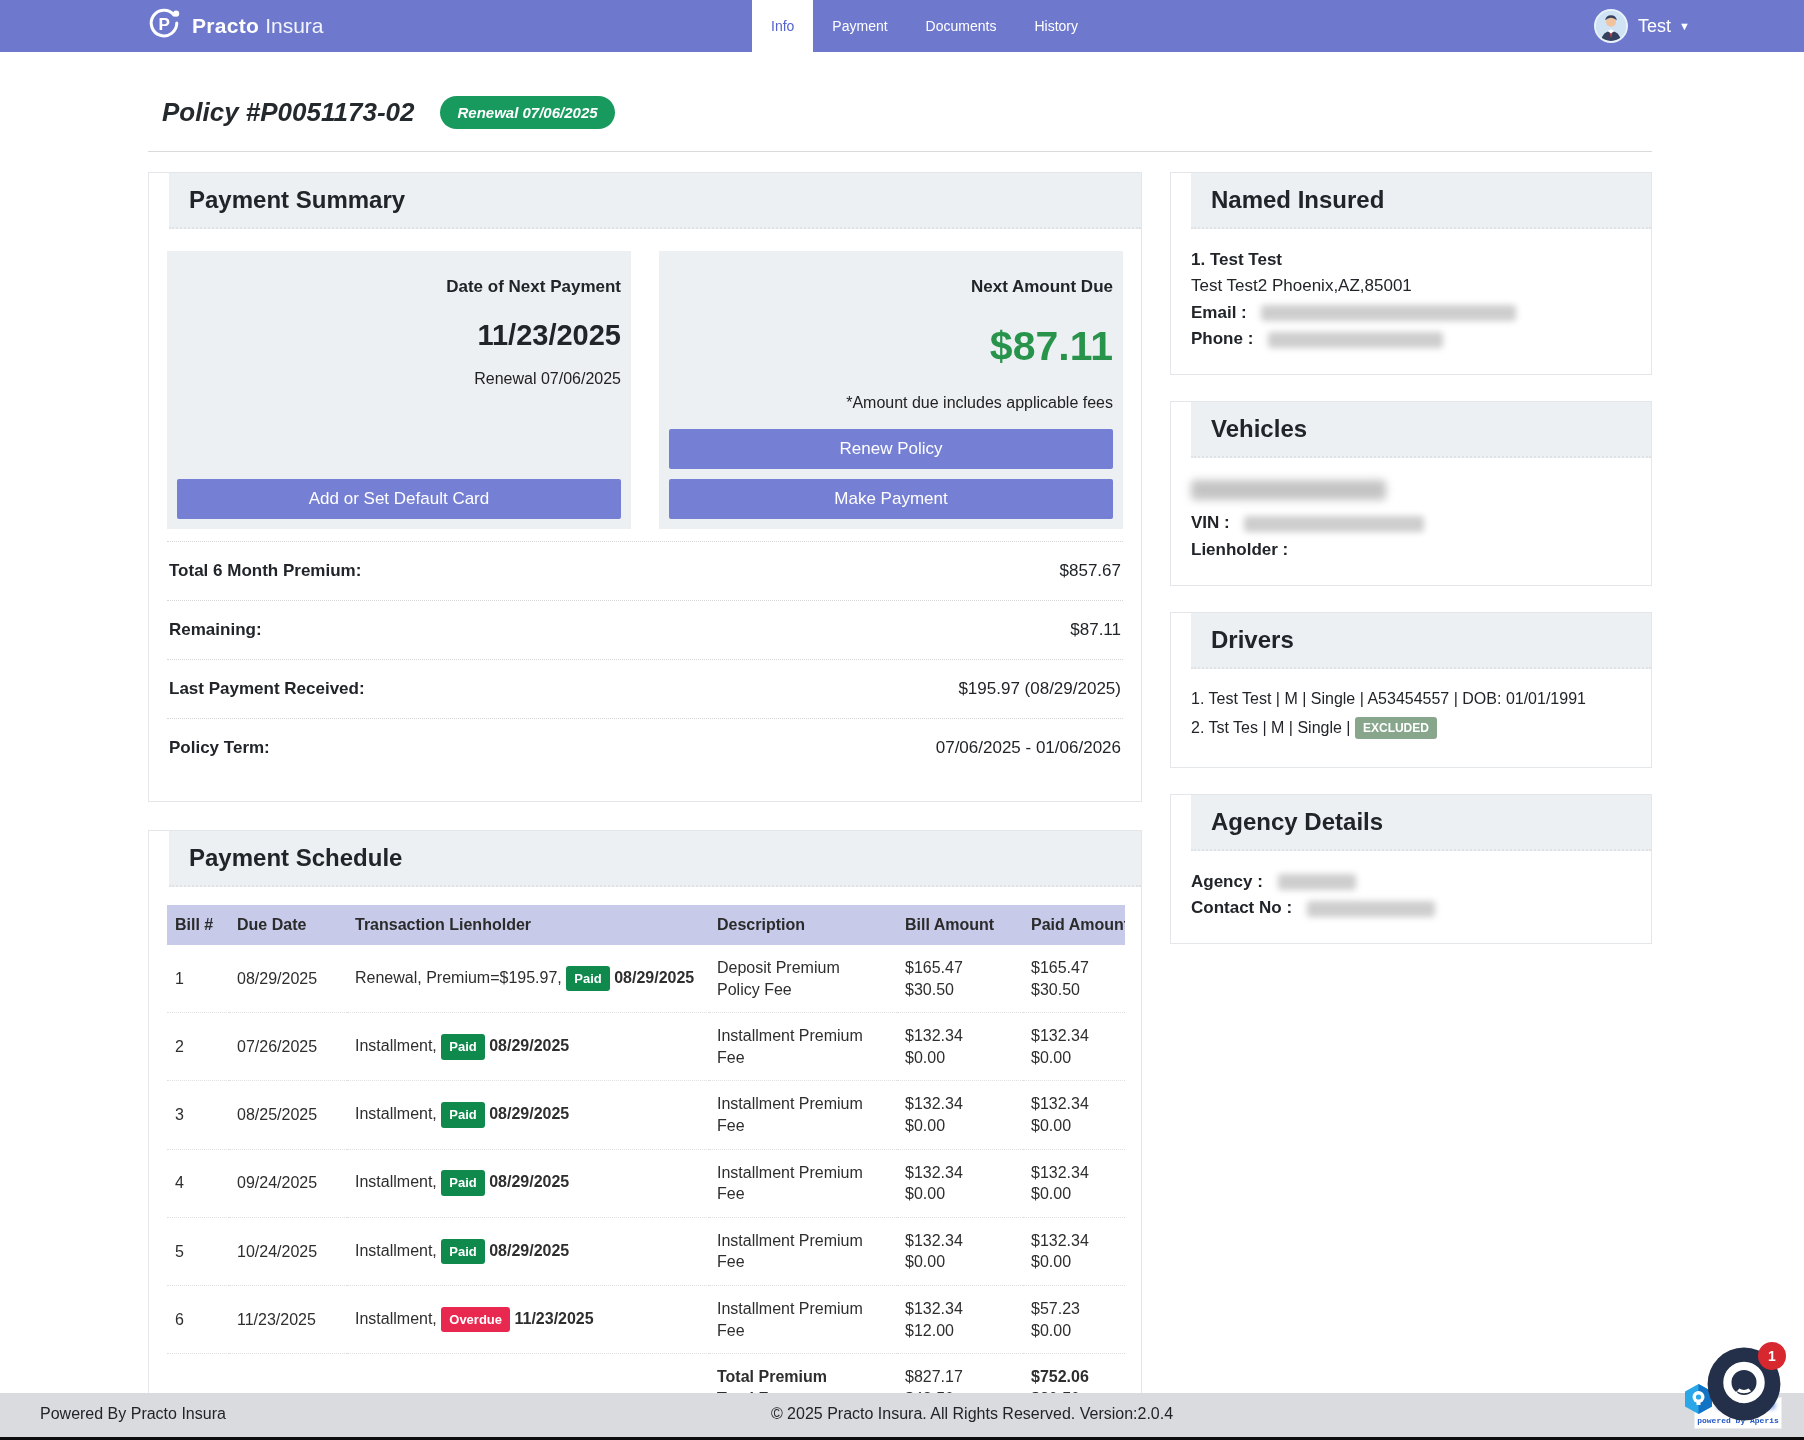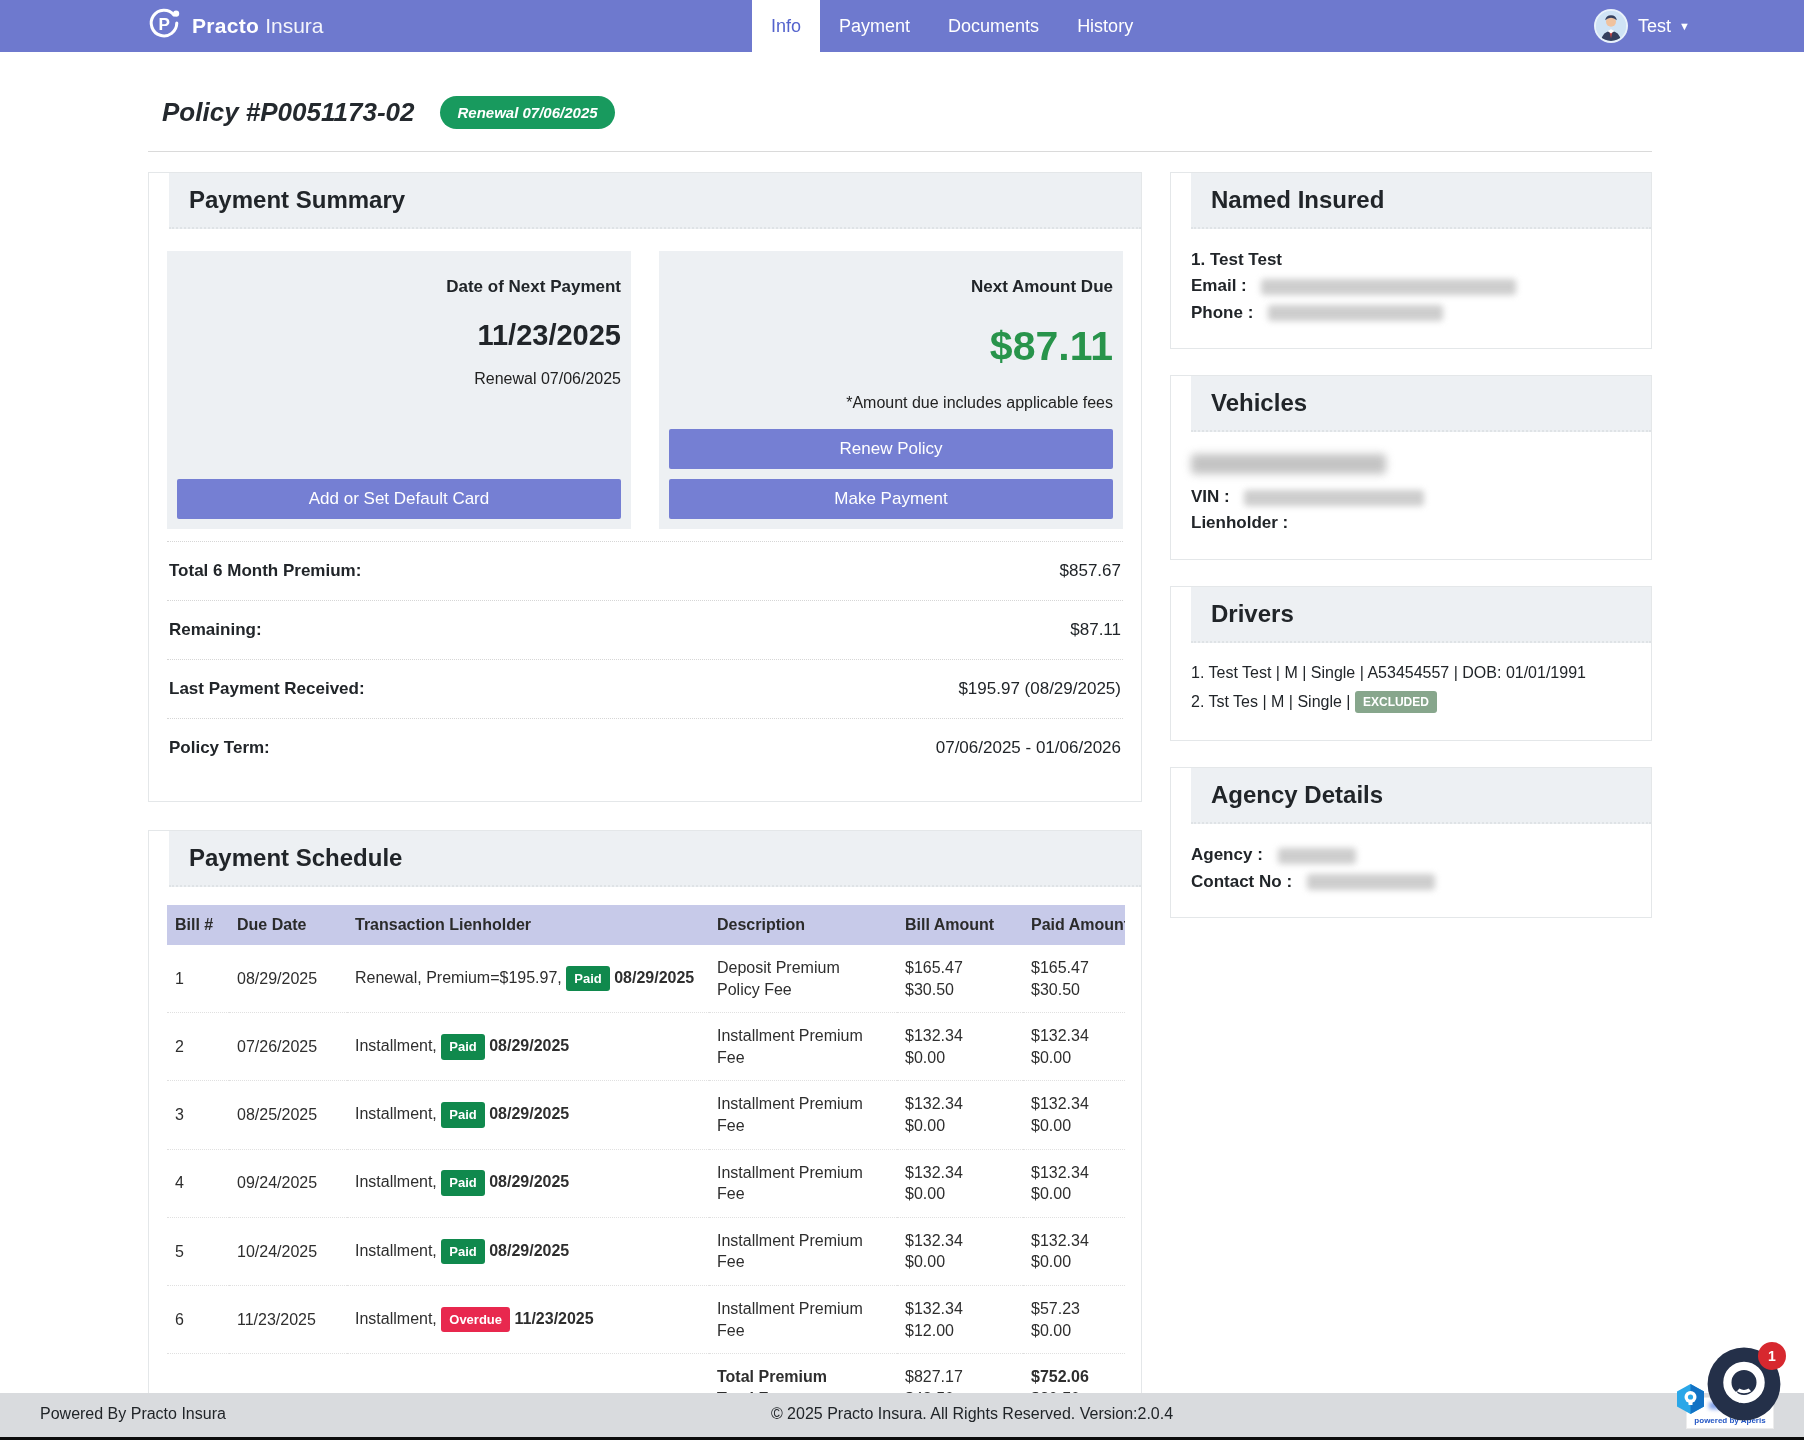--- a/index.html
+++ b/index.html
@@ -8,21 +8,21 @@
     font-family:"Liberation Sans", sans-serif;
     background:#ffffff; color:#212529;
     position:relative; overflow:hidden;
   }
   
   .navbar { position:relative; height:52px; background:#6e79ce; color:#fff; }
   .brand { position:absolute; left:146px; top:0; height:52px; display:flex; align-items:center; gap:10px; }
   .brand-bold { font-size:21px; font-weight:bold; letter-spacing:.3px; }
   .brand-light { font-size:21px; font-weight:300; opacity:.92; margin-left:-4px; }
   .nav-tabs { position:absolute; left:752px; top:0; height:52px; display:flex; }
-  .tab { height:52px; line-height:52px; padding:0 19px; font-size:18px; color:#fff; cursor:pointer; }
+  .tab { height:52px; line-height:52px; padding:0 19px; font-size:14px; color:#fff; cursor:pointer; }
   .tab.active { background:#ffffff; color:#5463cd; }
   .user-menu { position:absolute; right:114px; top:0; height:52px; display:flex; align-items:center; gap:10px; cursor:pointer; }
   .avatar { width:34px; height:34px; border-radius:50%; border:2px solid rgba(255,255,255,.55); overflow:hidden; background:#cfe3f5; display:block; }
   .user-name { font-size:18px; }
   .caret { font-size:11px; margin-left:-2px; }
   
   .page { padding:0 152px 0 148px; }
   .title-row { display:flex; align-items:center; margin:44px 0 0 14px; gap:26px;font-style:italic; }
   .page-title { font-size:26px; font-weight:bold; color:#24292e; }
   .pill { background:#189a5e; color:#fff; font-size:15px; font-weight:bold; padding:8px 17px; border-radius:17px; }
@@ -76,21 +76,21 @@
   .blur-box { display:inline-block; height:16px; background:#bdbdbd; border-radius:3px; filter:blur(3px); vertical-align:middle; margin-left:10px; opacity:.75; }
   .blur-line { display:block; height:20px; background:#b5b5b5; border-radius:4px; filter:blur(4px); opacity:.8; margin:4px 0 10px; }
   .driver-line { font-size:16px; margin-bottom:4px; }
   .badge-excluded { background:#87a68c; color:#fff; font-size:12px; font-weight:bold; padding:4px 8px; border-radius:3px; vertical-align:1px; }
   
   .footer { position:absolute; left:0; bottom:3px; width:100%; height:44px; background:#d9dbde; }
   .footer .f-left { position:absolute; left:40px; top:12px; font-size:16px; color:#212529; }
   .footer .f-center { position:absolute; left:50%; top:12px; transform:translateX(-50%); margin-left:70px; font-size:16px; color:#212529; }
   .bottom-edge { position:absolute; left:0; bottom:0; width:100%; height:3px; background:#0c0c0c; }
   
-  .chat-card { position:absolute; right:30px; bottom:11px; width:88px; height:32px; background:#fff; border:1px solid #ececec; z-index:5; }
+  .chat-card { position:absolute; right:22px; bottom:11px; width:88px; height:32px; background:#fff; border:1px solid #ececec; z-index:5;font-family:Liberation Mono, monospace; }
   .chat-card .cube { position:absolute; left:-10px; top:-14px; }
   .chat-card .tiny-link { position:absolute; left:22px; top:4px; width:58px; height:7px; background:#3d6fe0; filter:blur(2px); opacity:.7; border-radius:2px; }
   .chat-powered { position:absolute; left:0; right:0; bottom:3px; text-align:center; font-size:8px; font-weight:bold; color:#2457c5; }
   .chat-bubble { position:absolute; right:22px; bottom:18px; width:76px; height:76px; z-index:10; cursor:pointer; }
   .chat-badge { position:absolute; top:-4px; right:-4px; width:28px; height:28px; background:#d7282f; color:#fff; border-radius:50%; font-size:14px; font-weight:bold; display:flex; align-items:center; justify-content:center; z-index:11; }
 </style>
 </head>
 <body>
 
 <header class="navbar">
@@ -268,20 +268,21 @@
       </section>
     </div>
 
     <div class="side-col">
       <section class="card side-card">
         <div class="card-header">
           <h2>Named Insured</h2>
         </div>
         <div class="side-body">
           <div class="bold">1. Test Test</div>
+          <div>Test Test2 Phoenix,AZ,85001</div>
           <div>
             <span class="bold">Email :</span>
             <span class="blur-box" style="width:255px"></span>
           </div>
           <div>
             <span class="bold">Phone :</span>
             <span class="blur-box" style="width:175px"></span>
           </div>
         </div>
       </section>

